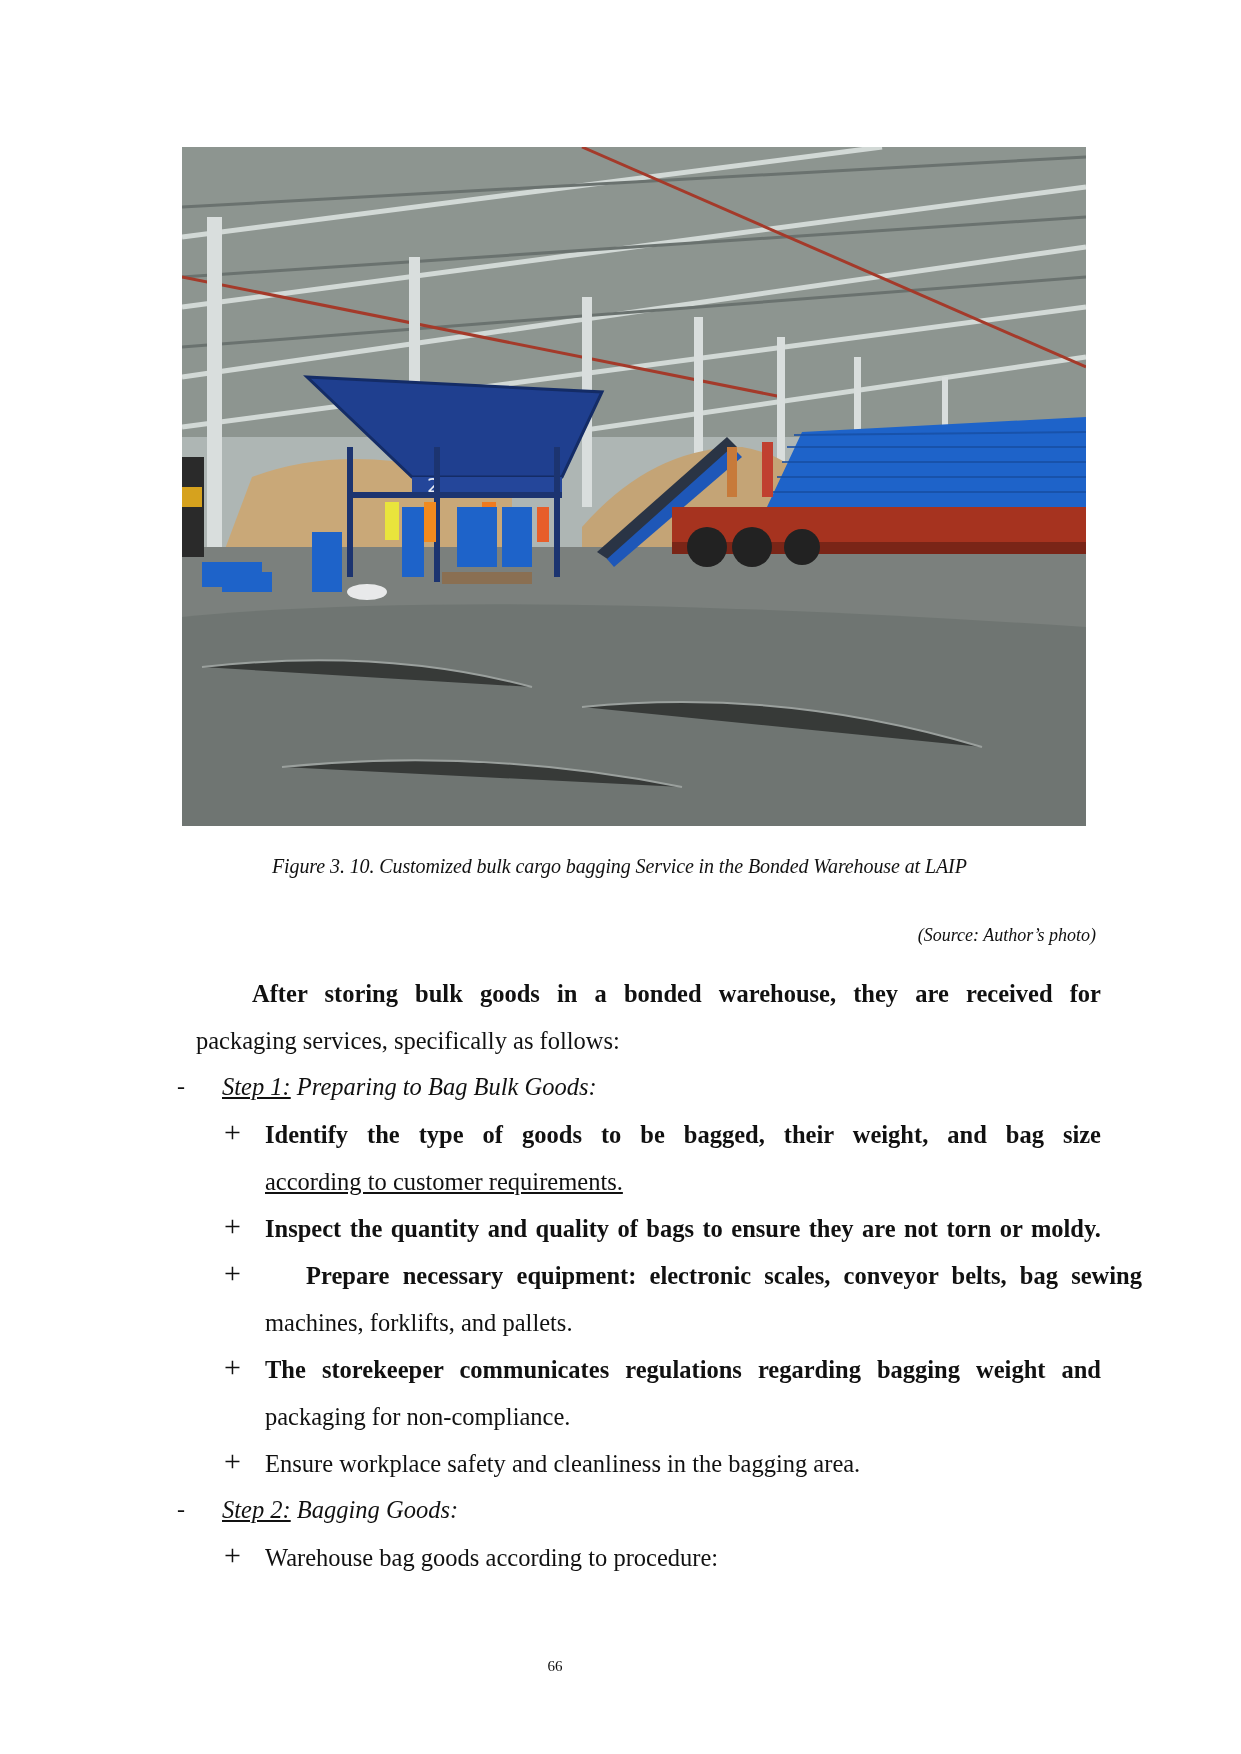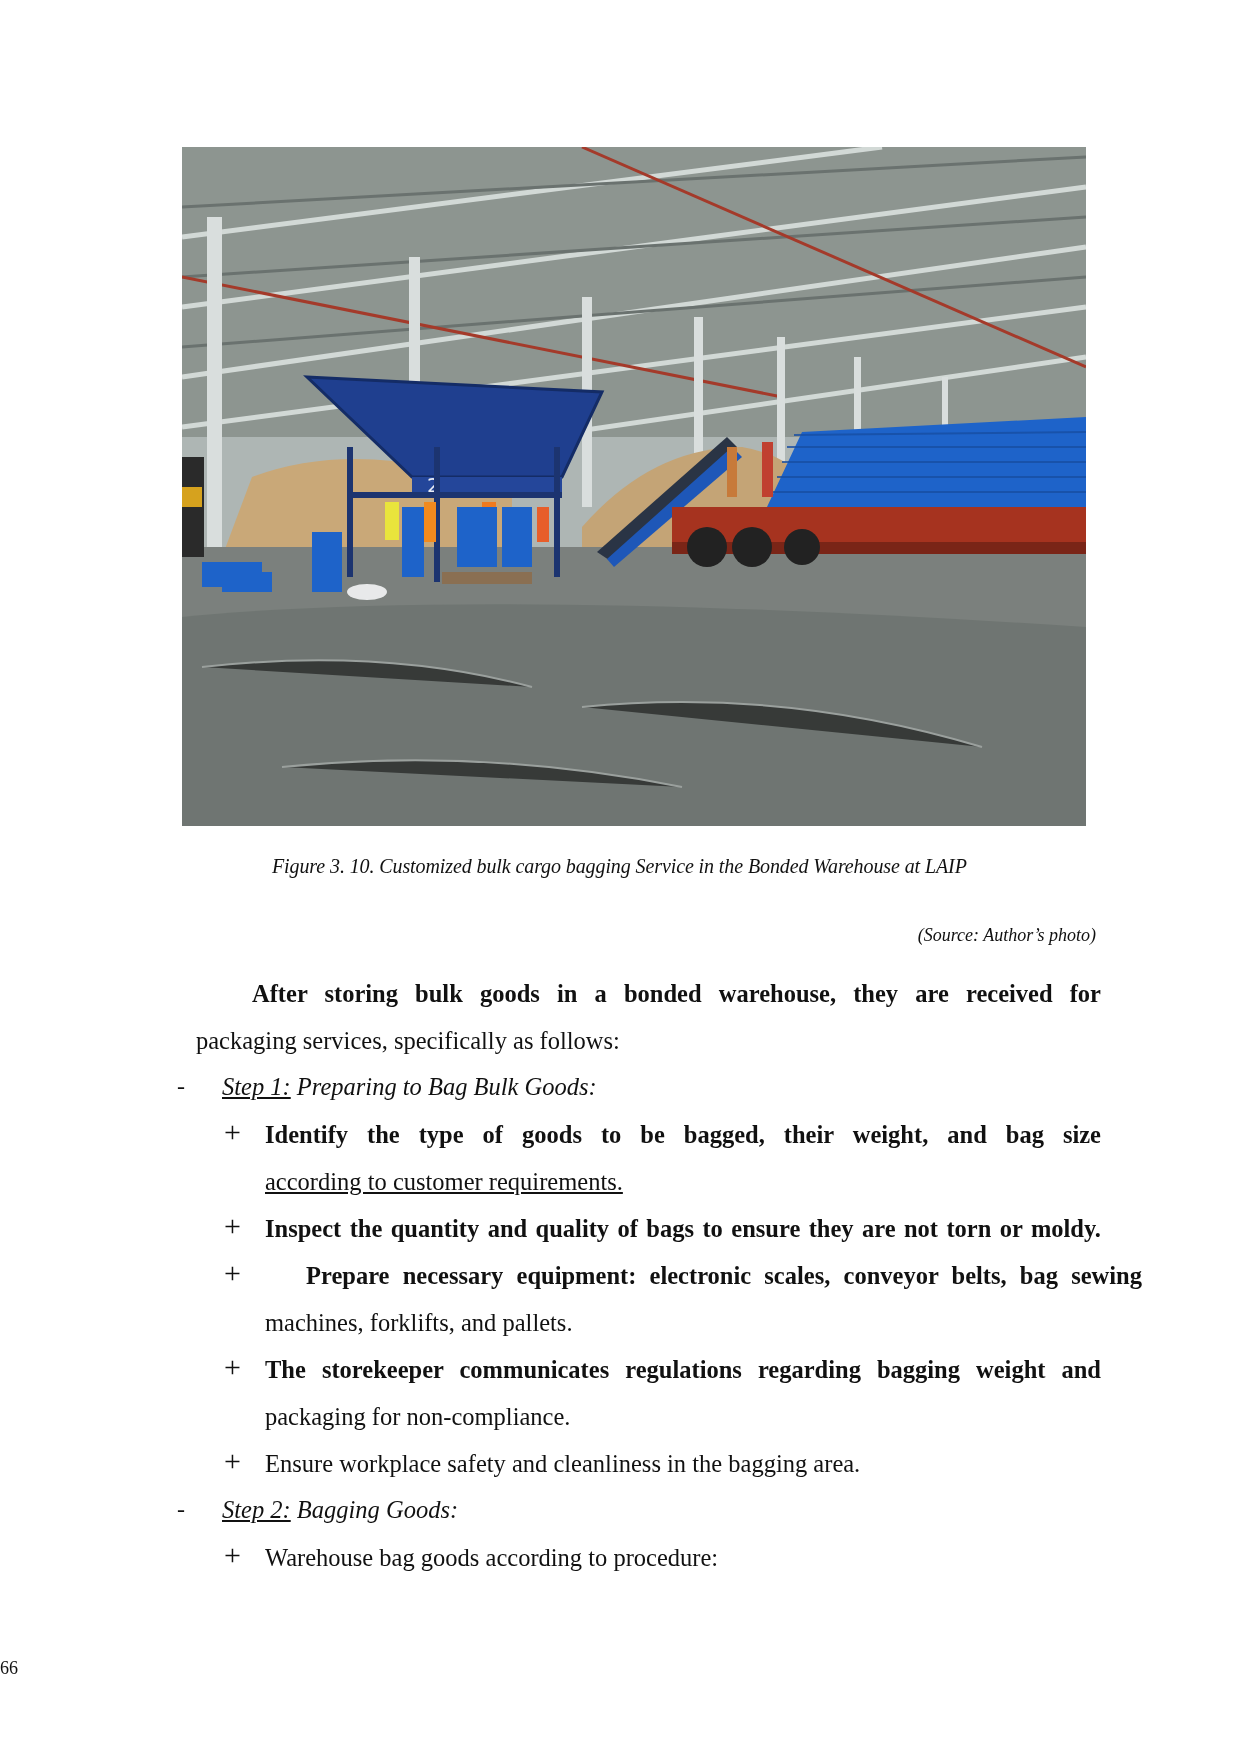--- a/index.html
+++ b/index.html
@@ -8,21 +8,21 @@
   .photo { position: absolute; left: 182px; top: 147px; width: 904px; height: 679px; overflow: hidden; background: #7d8580; }
   .photo svg { display: block; width: 100%; height: 100%; }
   .caption { position: absolute; left: 272px; top: 855px; width: 820px; font-style: italic; font-size: 20px; white-space: nowrap; letter-spacing: -0.1px; }
   .source { position: absolute; right: 145px; top: 925px; font-style: italic; font-size: 18px; }
   .line { position: absolute; font-size: 24.5px; line-height: 30px; white-space: nowrap; }
   .just { text-align: justify; text-align-last: justify; font-weight: bold; }
   .dash { position: absolute; left: 177px; font-size: 24px; }
   .step { position: absolute; left: 222px; font-size: 24.5px; font-style: italic; }
   .step u { text-decoration: underline; margin-top: 41px; }
   .plus { position: absolute; left: 224px; font-size: 30px; line-height: 30px; }
-  .pagenum { position: absolute; left: 0; width: 1110px; top: 1658px; font-size: 18px; }
+  .pagenum { position: absolute; left: 0; width: 1110px; top: 1658px; text-align: center; font-size: 15px; }
 </style>
 </head>
 <body>
 
 <div class="photo">
   <svg viewBox="0 0 904 679" preserveAspectRatio="none">
 
     <rect x="0" y="0" width="904" height="330" fill="#8d9590"></rect>
     <g stroke="#dfe5e3" stroke-width="5" opacity="0.85">
       <line x1="0" y1="90" x2="700" y2="0"></line>

